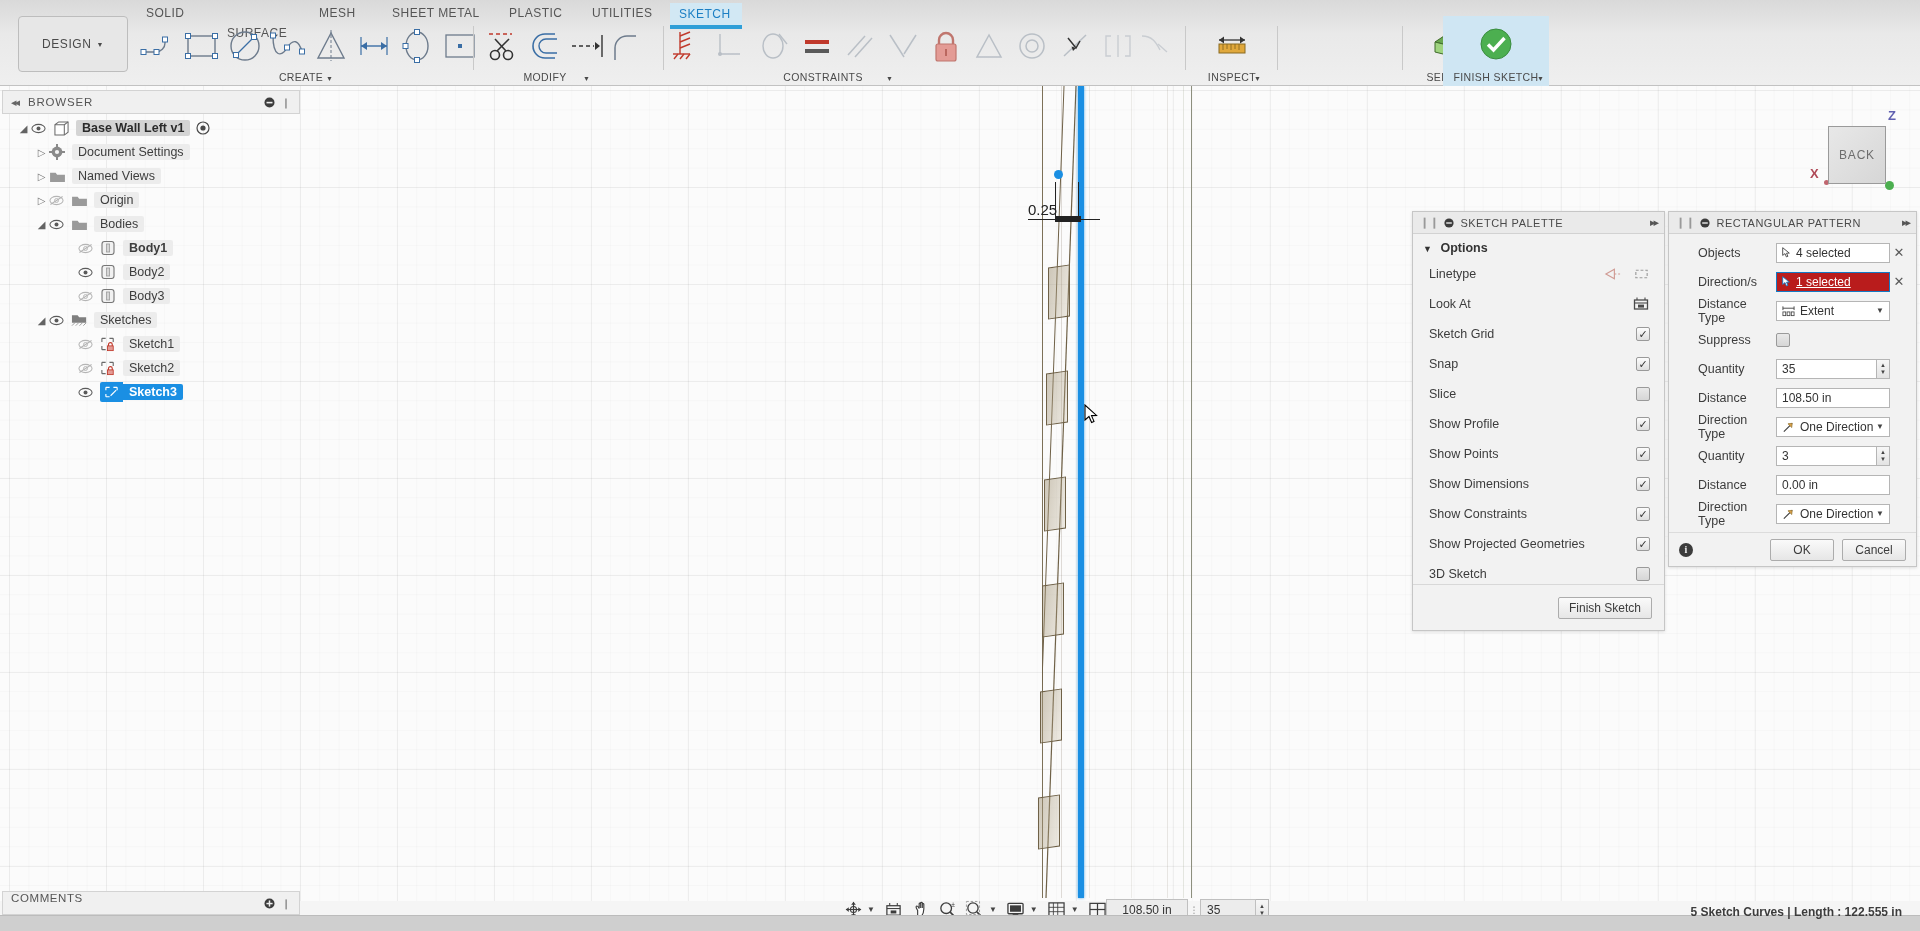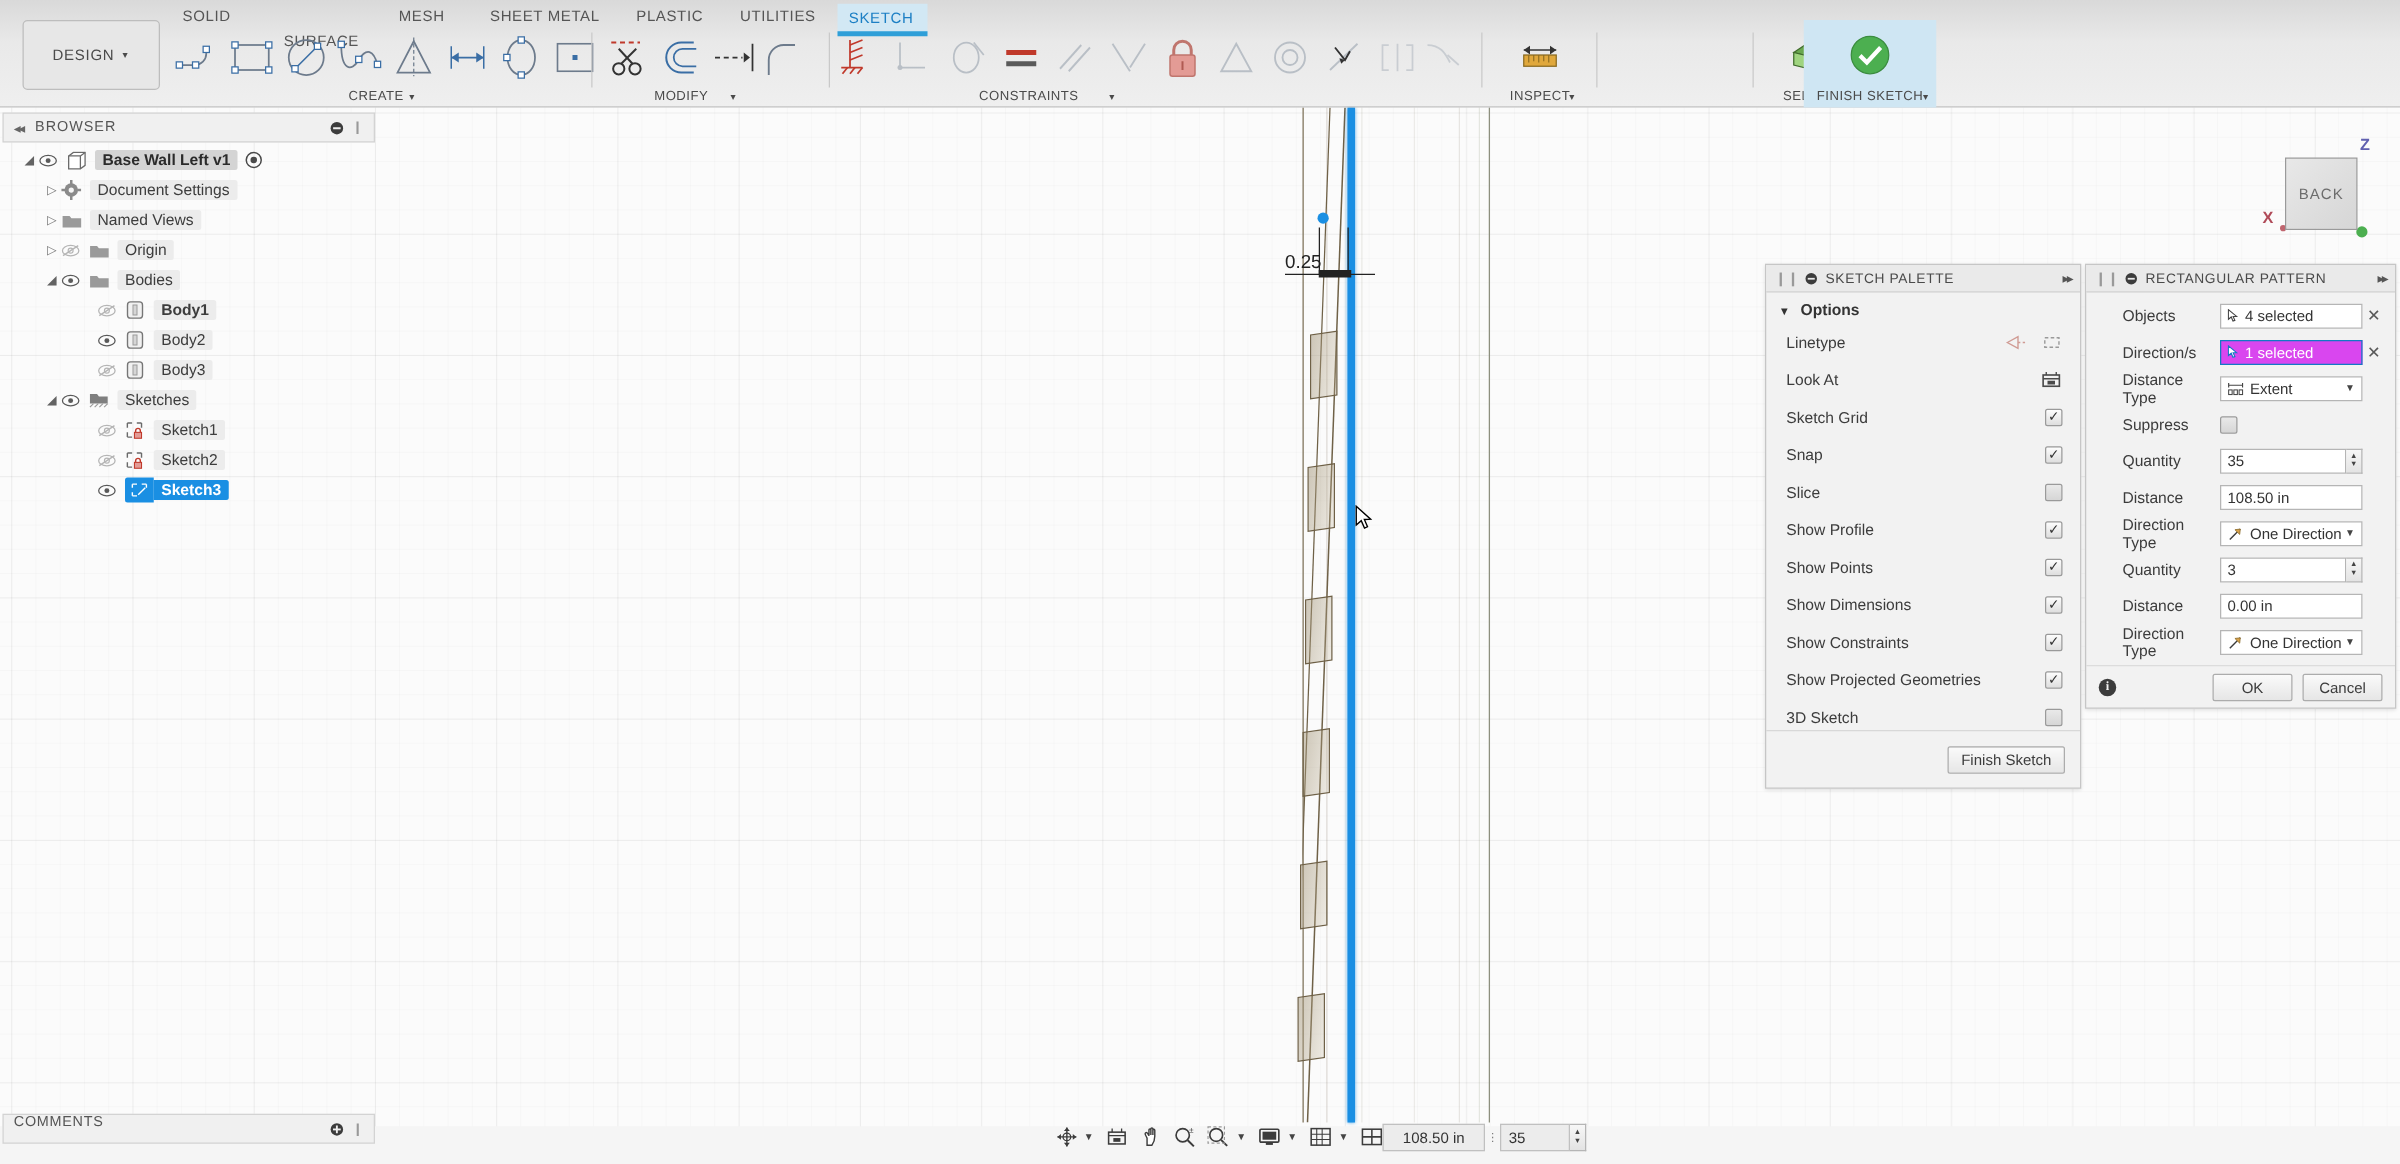--- a/index.html
+++ b/index.html
@@ -201,21 +201,21 @@
   }
   .frow {
     display:flex; align-items:center; height:29px; padding:0 8px 0 10px;
     font-size:12.5px; color:#3c3c3c;
   }
   .flabel { width:78px; flex:0 0 78px;margin-left:19px; }
   .fieldbox {
     flex:1; height:20px; background:#fff; border:1px solid #b5b5b5;
     display:flex; align-items:center; padding:0 5px; font-size:12px; color:#333;
   }
-  .fieldbox.sel { background:#d946ef; border-color:#1379c4; color:#fff; }
+  .fieldbox.sel { background:#b91c1c; border-color:#1379c4; color:#fff;text-decoration:underline; }
   .selx { width:18px; flex:0 0 18px; text-align:center; color:#5a5a5a; font-size:13px;}
   .spin {
     width:13px; flex:0 0 13px; height:20px; border:1px solid #b5b5b5; border-left:none;
     background:linear-gradient(180deg,#f7f7f7,#e3e3e3);
     display:flex; flex-direction:column; align-items:center; justify-content:center;
     font-size:6px; color:#444; line-height:7px;
   }
   .caretdn { margin-left:auto; font-size:8px; color:#444; }
   #rp-foot {
     position:absolute; left:0; bottom:0; width:100%; height:34px;
@@ -1101,14 +1101,17 @@
     <span class="navcar">▼</span>
   </div>
 
   <div id="qty-strip">
     <span class="qfield" style="width:82px;">108.50 in</span>
     <span class="vgrip">⋮</span>
     <span class="qfield" style="width:56px;justify-content:flex-start;padding-left:6px;">35</span>
     <span class="spin" style="height:22px;">▲<br>▼</span>
   </div>
 
+  <div id="statusbar">
+    <span id="status-right">5 Sketch Curves | Length : 122.555 in</span>
+  </div>
 
 </div>
 
 </body></html>

